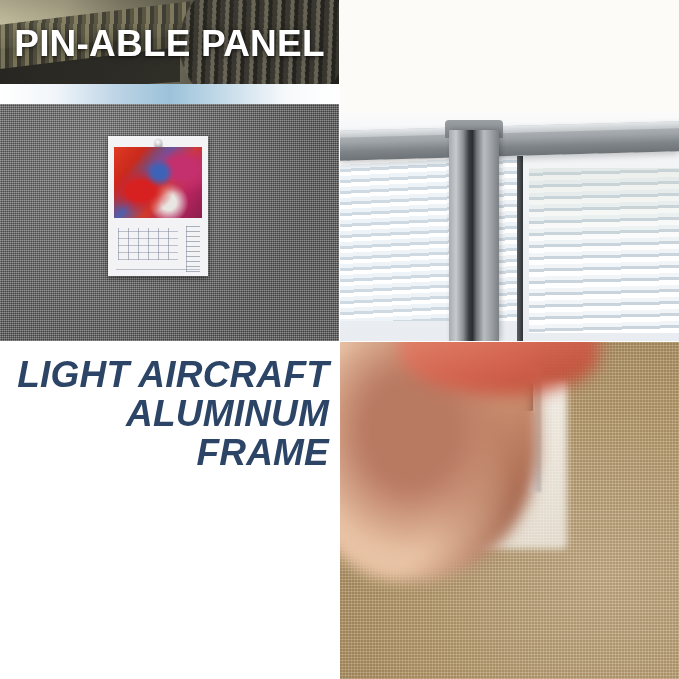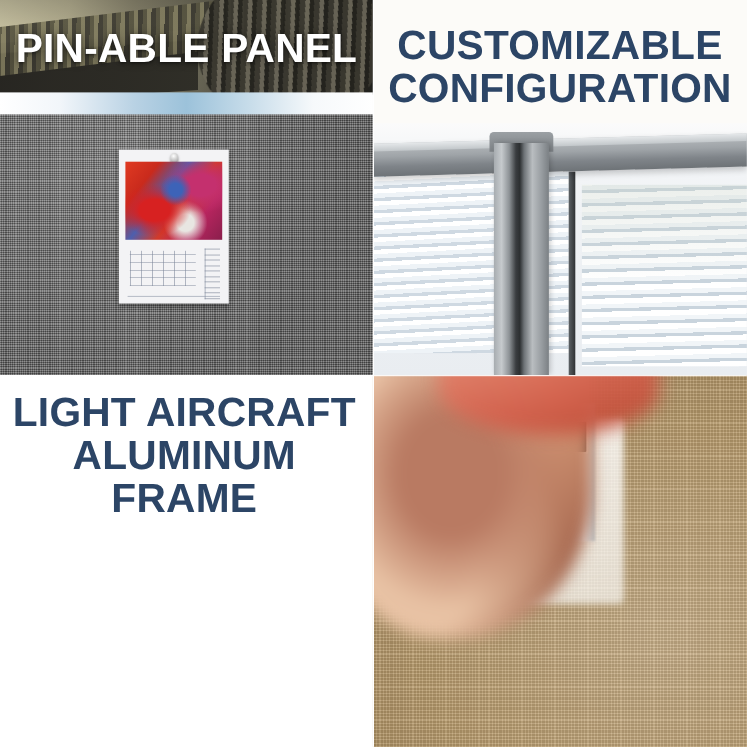--- a/index.html
+++ b/index.html
@@ -210,23 +210,24 @@
     border-radius:5px 5px 0 0;
     box-shadow:1px 0 4px rgba(0,0,0,.18);
   }
   .bl-postC{
     position:absolute; left:136px; top:534px; width:56px; bottom:0;
     background:linear-gradient(to right,#b9bcbc 0%,#e7e9e9 20%,#f4f5f5 40%,#bfc1c2 72%,#989a9b 100%);
     box-shadow:2px 0 5px rgba(0,0,0,.20);
   }
   #t-bl{
     left:6px; right:10px; top:14px;
-    text-align:center;
+    text-align:right;
     font-size:37px;
     color:#2c4566;
+    font-style:italic;
   }
 
   
   #q-br{ background:#c2a882; }
   .br-bg{
     position:absolute; inset:0;
     background:
       radial-gradient(ellipse at 78% 70%, #cdb48d 0%, #bda071 55%, #a98c5f 100%),
       linear-gradient(145deg,#c8ad85,#b79a6b);
   }
@@ -326,22 +327,20 @@
       <div class="blinds-l"></div>
       <div class="bldg-hint"></div>
       <div class="blinds-r"></div>
       <div class="jamb"></div>
       <div class="rail-top"></div>
       <div class="rail-top-hi"></div>
       <div class="mullion-cap"></div>
       <div class="mullion"></div>
     </div>
 
-    <div class="title" id="t-tr">CUSTOMIZABLE
-CONFIGURATION</div>
   </div>
 
   <div class="quad" id="q-bl">
     <div class="bl-photo">
 
       <div class="bl-postC"></div>
 
       <div class="bl-postB"></div>
       <div class="bl-postA"></div>
     </div>

